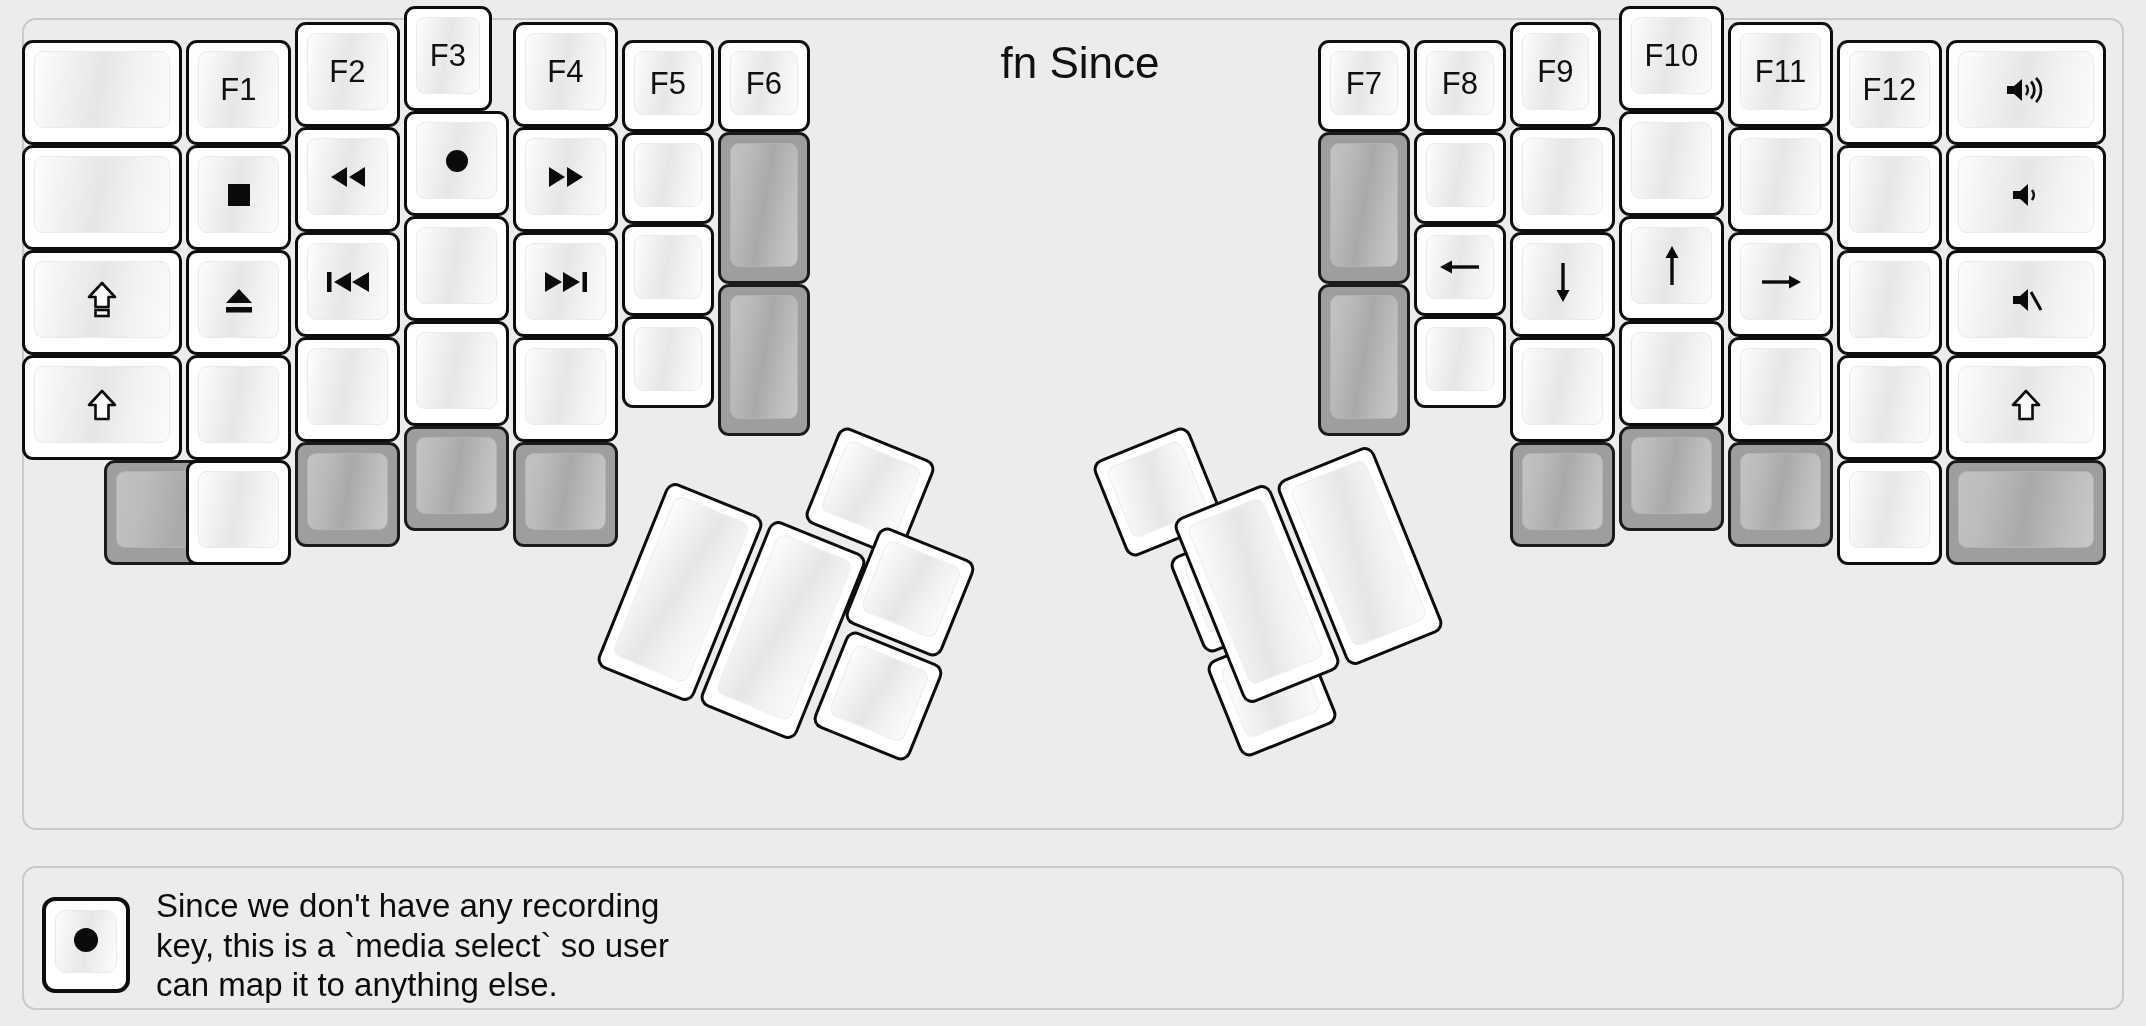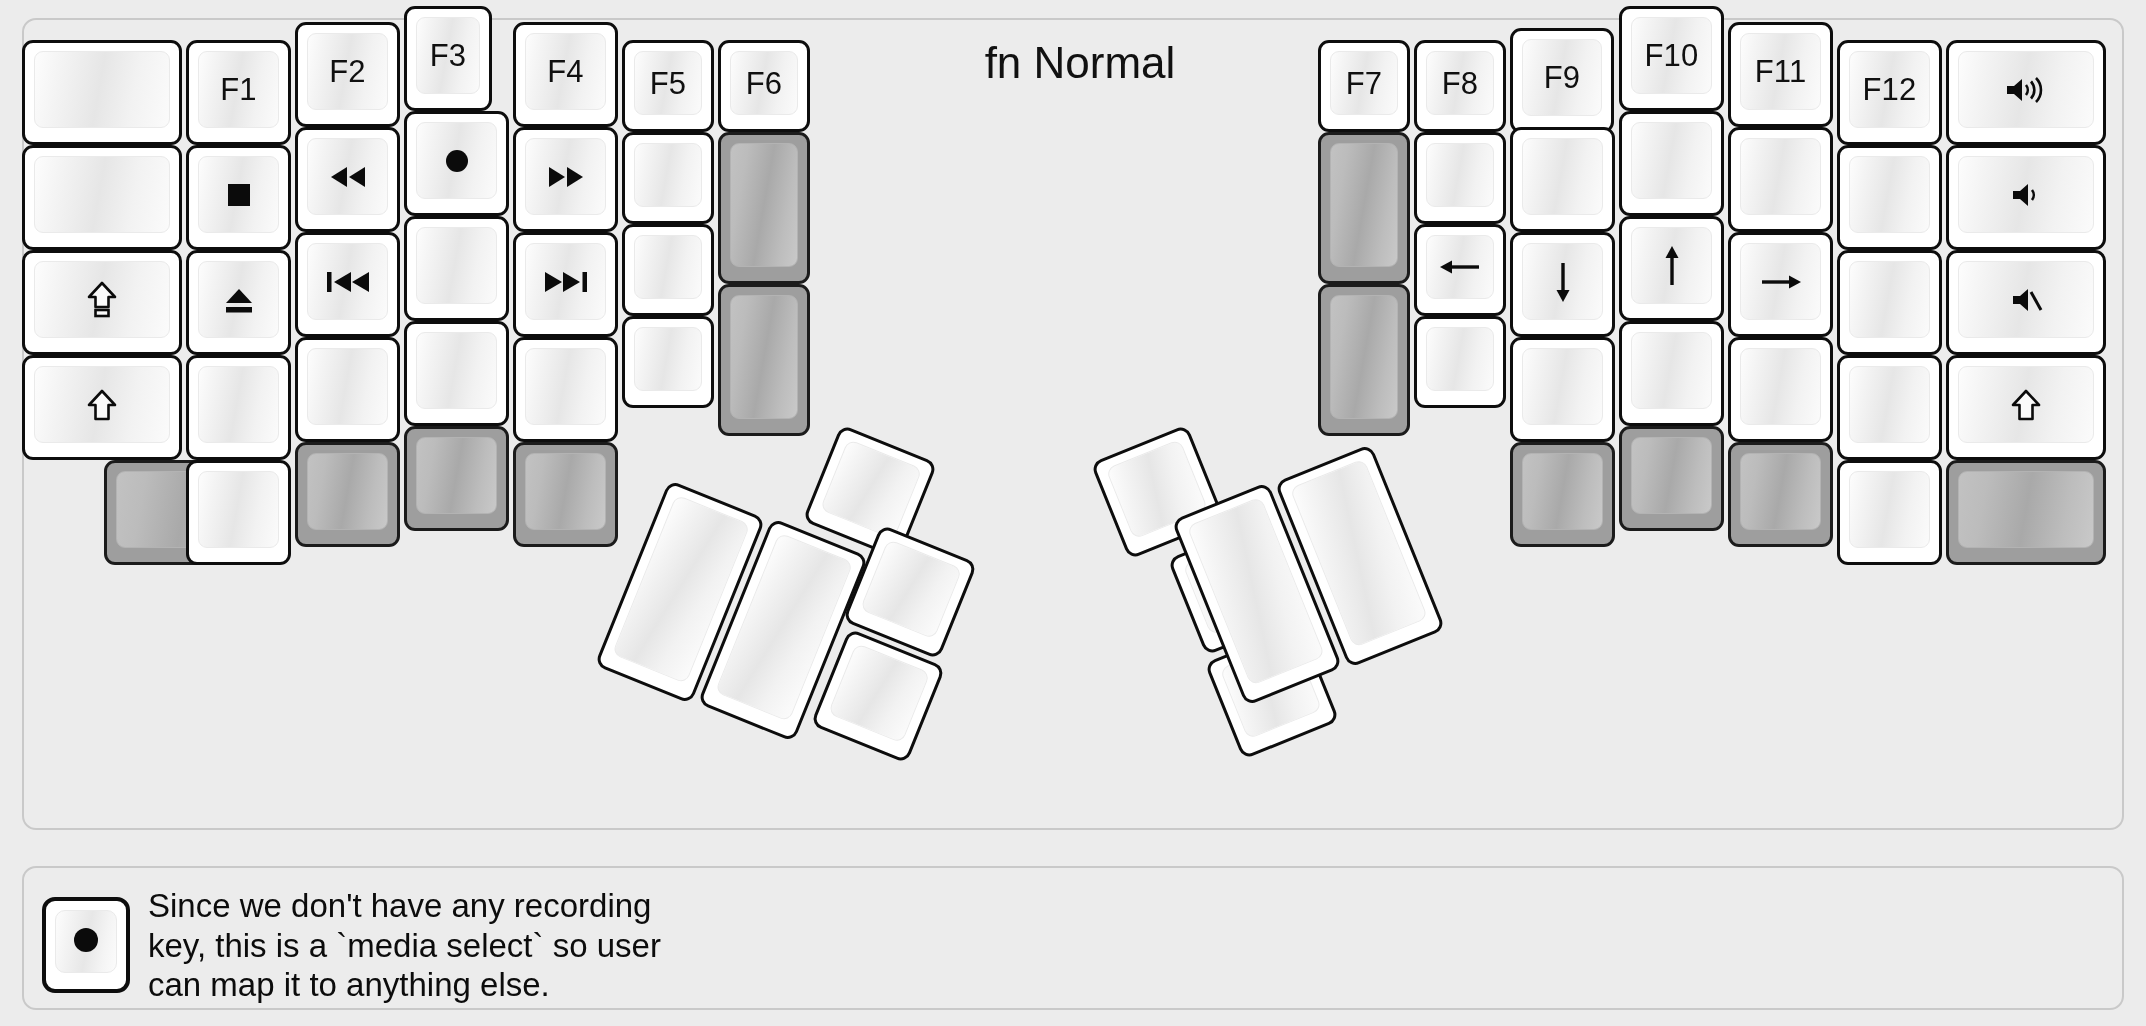--- a/index.html
+++ b/index.html
@@ -86,38 +86,38 @@
     background:linear-gradient(100deg,#fdfdfd 0%,#f2f2f2 25%,#e7e7e7 52%,#f4f4f4 78%,#fcfcfc 100%);
     border:1px solid #eaeaea;
     display:flex;align-items:center;justify-content:center;
   }
   .lg-key.trans{background:#9e9e9e;border-color:#1b1b1b;}
   .lg-key.trans .cap{
     background:linear-gradient(100deg,#c4c4c4 0%,#bcbcbc 22%,#ababab 52%,#bebebe 78%,#cbcbcb 100%);
     border:1px solid #b3b3b3;
   }
   .lg-text{
-    margin-left:18px;
+    margin-left:26px;
     font-size:33px;
     line-height:1.20;
     color:#0c0c0c;
     white-space:pre-line;
   }
   #lg1{left:18px;}
   #lg2{left:660px;}
   #lg3{left:1285px;}
 </style>
 </head>
 <body>
 
 <div id="root">
 
   <div class="panel" id="board"></div>
 
-  <div id="title">fn Normal</div>
+  <div id="title">fn Since</div>
 
   <div id="keys-layer">
       <div class="key" style="left: 22px; top: 40px; width: 160px; height: 105px;">
         <div class="cap"></div>
       </div>
       <div class="key" style="left: 22px; top: 145px; width: 160px; height: 105px;">
         <div class="cap"></div>
       </div>
       <div class="key" style="left: 22px; top: 250px; width: 160px; height: 105px;">
         <div class="cap">
@@ -310,21 +310,21 @@
             <svg width="46" height="26" viewBox="0 0 46 26">
               <path d="M42 13 L10 13" stroke="#0b0b0b" stroke-width="3.4"></path>
               <path d="M3 13 L15 6.5 L15 19.5 Z" fill="#0b0b0b"></path>
             </svg>
           </span>
         </div>
       </div>
       <div class="key" style="left: 1414px; top: 316px; width: 92px; height: 92px;">
         <div class="cap"></div>
       </div>
-      <div class="key" style="left: 1510px; top: 28px; width: 104px; height: 105px;">
+      <div class="key" style="left: 1510px; top: 22px; width: 91px; height: 105px;">
         <div class="cap">
           <span class="lbl">F9</span>
         </div>
       </div>
       <div class="key" style="left: 1510px; top: 127px; width: 105px; height: 105px;">
         <div class="cap"></div>
       </div>
       <div class="key" style="left: 1510px; top: 232px; width: 105px; height: 105px;">
         <div class="cap">
           <span class="glyph">

